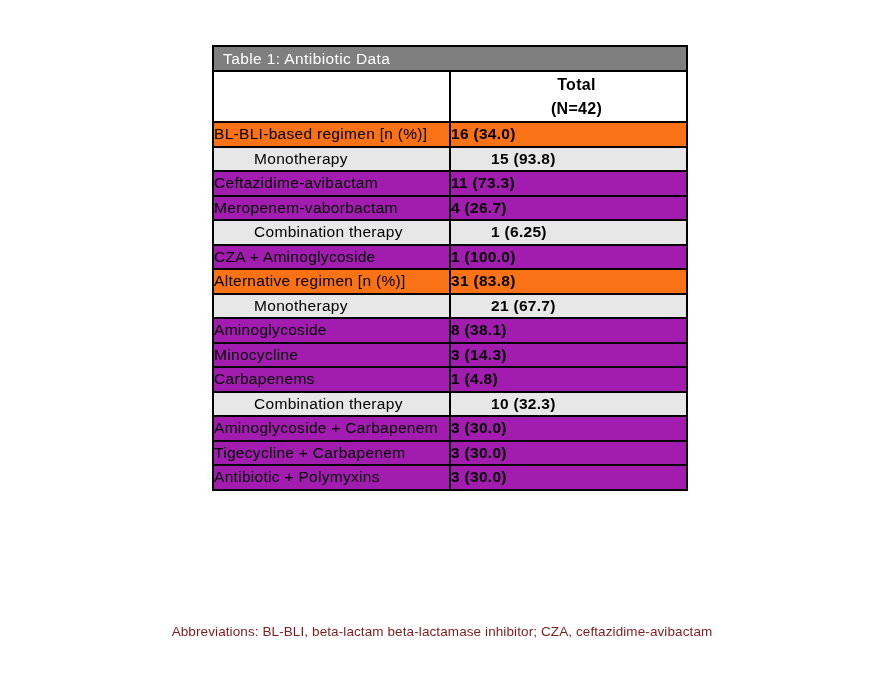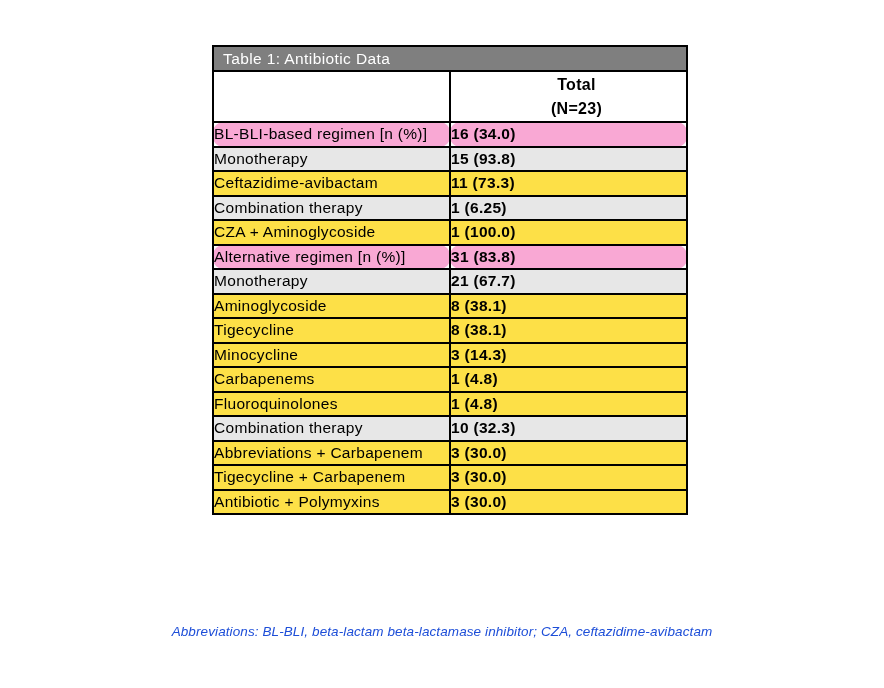--- a/index.html
+++ b/index.html
@@ -45,68 +45,71 @@
   }
   tr.header-row td { height: 49px; background: #ffffff; }
   tr.header-row td.col-value {
     font-weight: bold;
     text-align: center;
     padding-left: 16px;
     font-size: 16px;
     line-height: 1.45;
   }
   tr.data-row td { height: 22.5px; }
-  tr.section td { background: #f9a8d4; border-radius: 10px; }
-  tr.sub td     { background: #e7e7e7; }
-  tr.drug td    { background: #fde047; }
+  tr.section td { background: #f97316; }
+  tr.sub td     { background: #e7e7e7; padding-left: 40px; }
+  tr.drug td    { background: #a21caf; }
   .ind0 { padding-left: 9px;  }
   .ind1 { padding-left: 38px; }
   .ind2 { padding-left: 64px; }
   .footnote {
     position: absolute;
     left: 0;
     top: 624px;
     width: 884px;
     text-align: center;
     font-size: 13.5px;
-    color: #1d4ed8;
+    color: #7f1d1d;
     letter-spacing: 0.1px;
-    font-style: italic;
   }
 </style>
 </head>
 <body>
 
 <div class="stage">
 
   <table class="datatable">
     <tbody>
       <tr class="title-row">
         <td colspan="2">Table 1: Antibiotic Data</td>
       </tr>
 
       <tr class="header-row">
         <td class="col-label"></td>
         <td class="col-value">
           <div>Total</div>
-          <div>(N=23)</div>
+          <div>(N=42)</div>
         </td>
       </tr>
 
       <tr class="data-row section">
         <td class="col-label ind0">BL-BLI-based regimen [n (%)]</td>
         <td class="col-value">16 (34.0)</td>
       </tr>
       <tr class="data-row sub">
         <td class="col-label ind1">Monotherapy</td>
         <td class="col-value">15 (93.8)</td>
       </tr>
       <tr class="data-row drug">
         <td class="col-label ind2">Ceftazidime-avibactam</td>
         <td class="col-value">11 (73.3)</td>
+      </tr>
+      <tr class="data-row drug">
+        <td class="col-label ind2">Meropenem-vaborbactam</td>
+        <td class="col-value">4 (26.7)</td>
       </tr>
       <tr class="data-row sub">
         <td class="col-label ind1">Combination therapy</td>
         <td class="col-value">1 (6.25)</td>
       </tr>
       <tr class="data-row drug">
         <td class="col-label ind2">CZA + Aminoglycoside</td>
         <td class="col-value">1 (100.0)</td>
       </tr>
       <tr class="data-row section">
@@ -115,41 +118,33 @@
       </tr>
       <tr class="data-row sub">
         <td class="col-label ind1">Monotherapy</td>
         <td class="col-value">21 (67.7)</td>
       </tr>
       <tr class="data-row drug">
         <td class="col-label ind2">Aminoglycoside</td>
         <td class="col-value">8 (38.1)</td>
       </tr>
       <tr class="data-row drug">
-        <td class="col-label ind2">Tigecycline</td>
-        <td class="col-value">8 (38.1)</td>
-      </tr>
-      <tr class="data-row drug">
         <td class="col-label ind2">Minocycline</td>
         <td class="col-value">3 (14.3)</td>
       </tr>
       <tr class="data-row drug">
         <td class="col-label ind2">Carbapenems</td>
         <td class="col-value">1 (4.8)</td>
       </tr>
-      <tr class="data-row drug">
-        <td class="col-label ind2">Fluoroquinolones</td>
-        <td class="col-value">1 (4.8)</td>
-      </tr>
       <tr class="data-row sub">
         <td class="col-label ind1">Combination therapy</td>
         <td class="col-value">10 (32.3)</td>
       </tr>
       <tr class="data-row drug">
-        <td class="col-label ind2">Abbreviations + Carbapenem</td>
+        <td class="col-label ind2">Aminoglycoside + Carbapenem</td>
         <td class="col-value">3 (30.0)</td>
       </tr>
       <tr class="data-row drug">
         <td class="col-label ind2">Tigecycline + Carbapenem</td>
         <td class="col-value">3 (30.0)</td>
       </tr>
       <tr class="data-row drug">
         <td class="col-label ind2">Antibiotic + Polymyxins</td>
         <td class="col-value">3 (30.0)</td>
       </tr>

